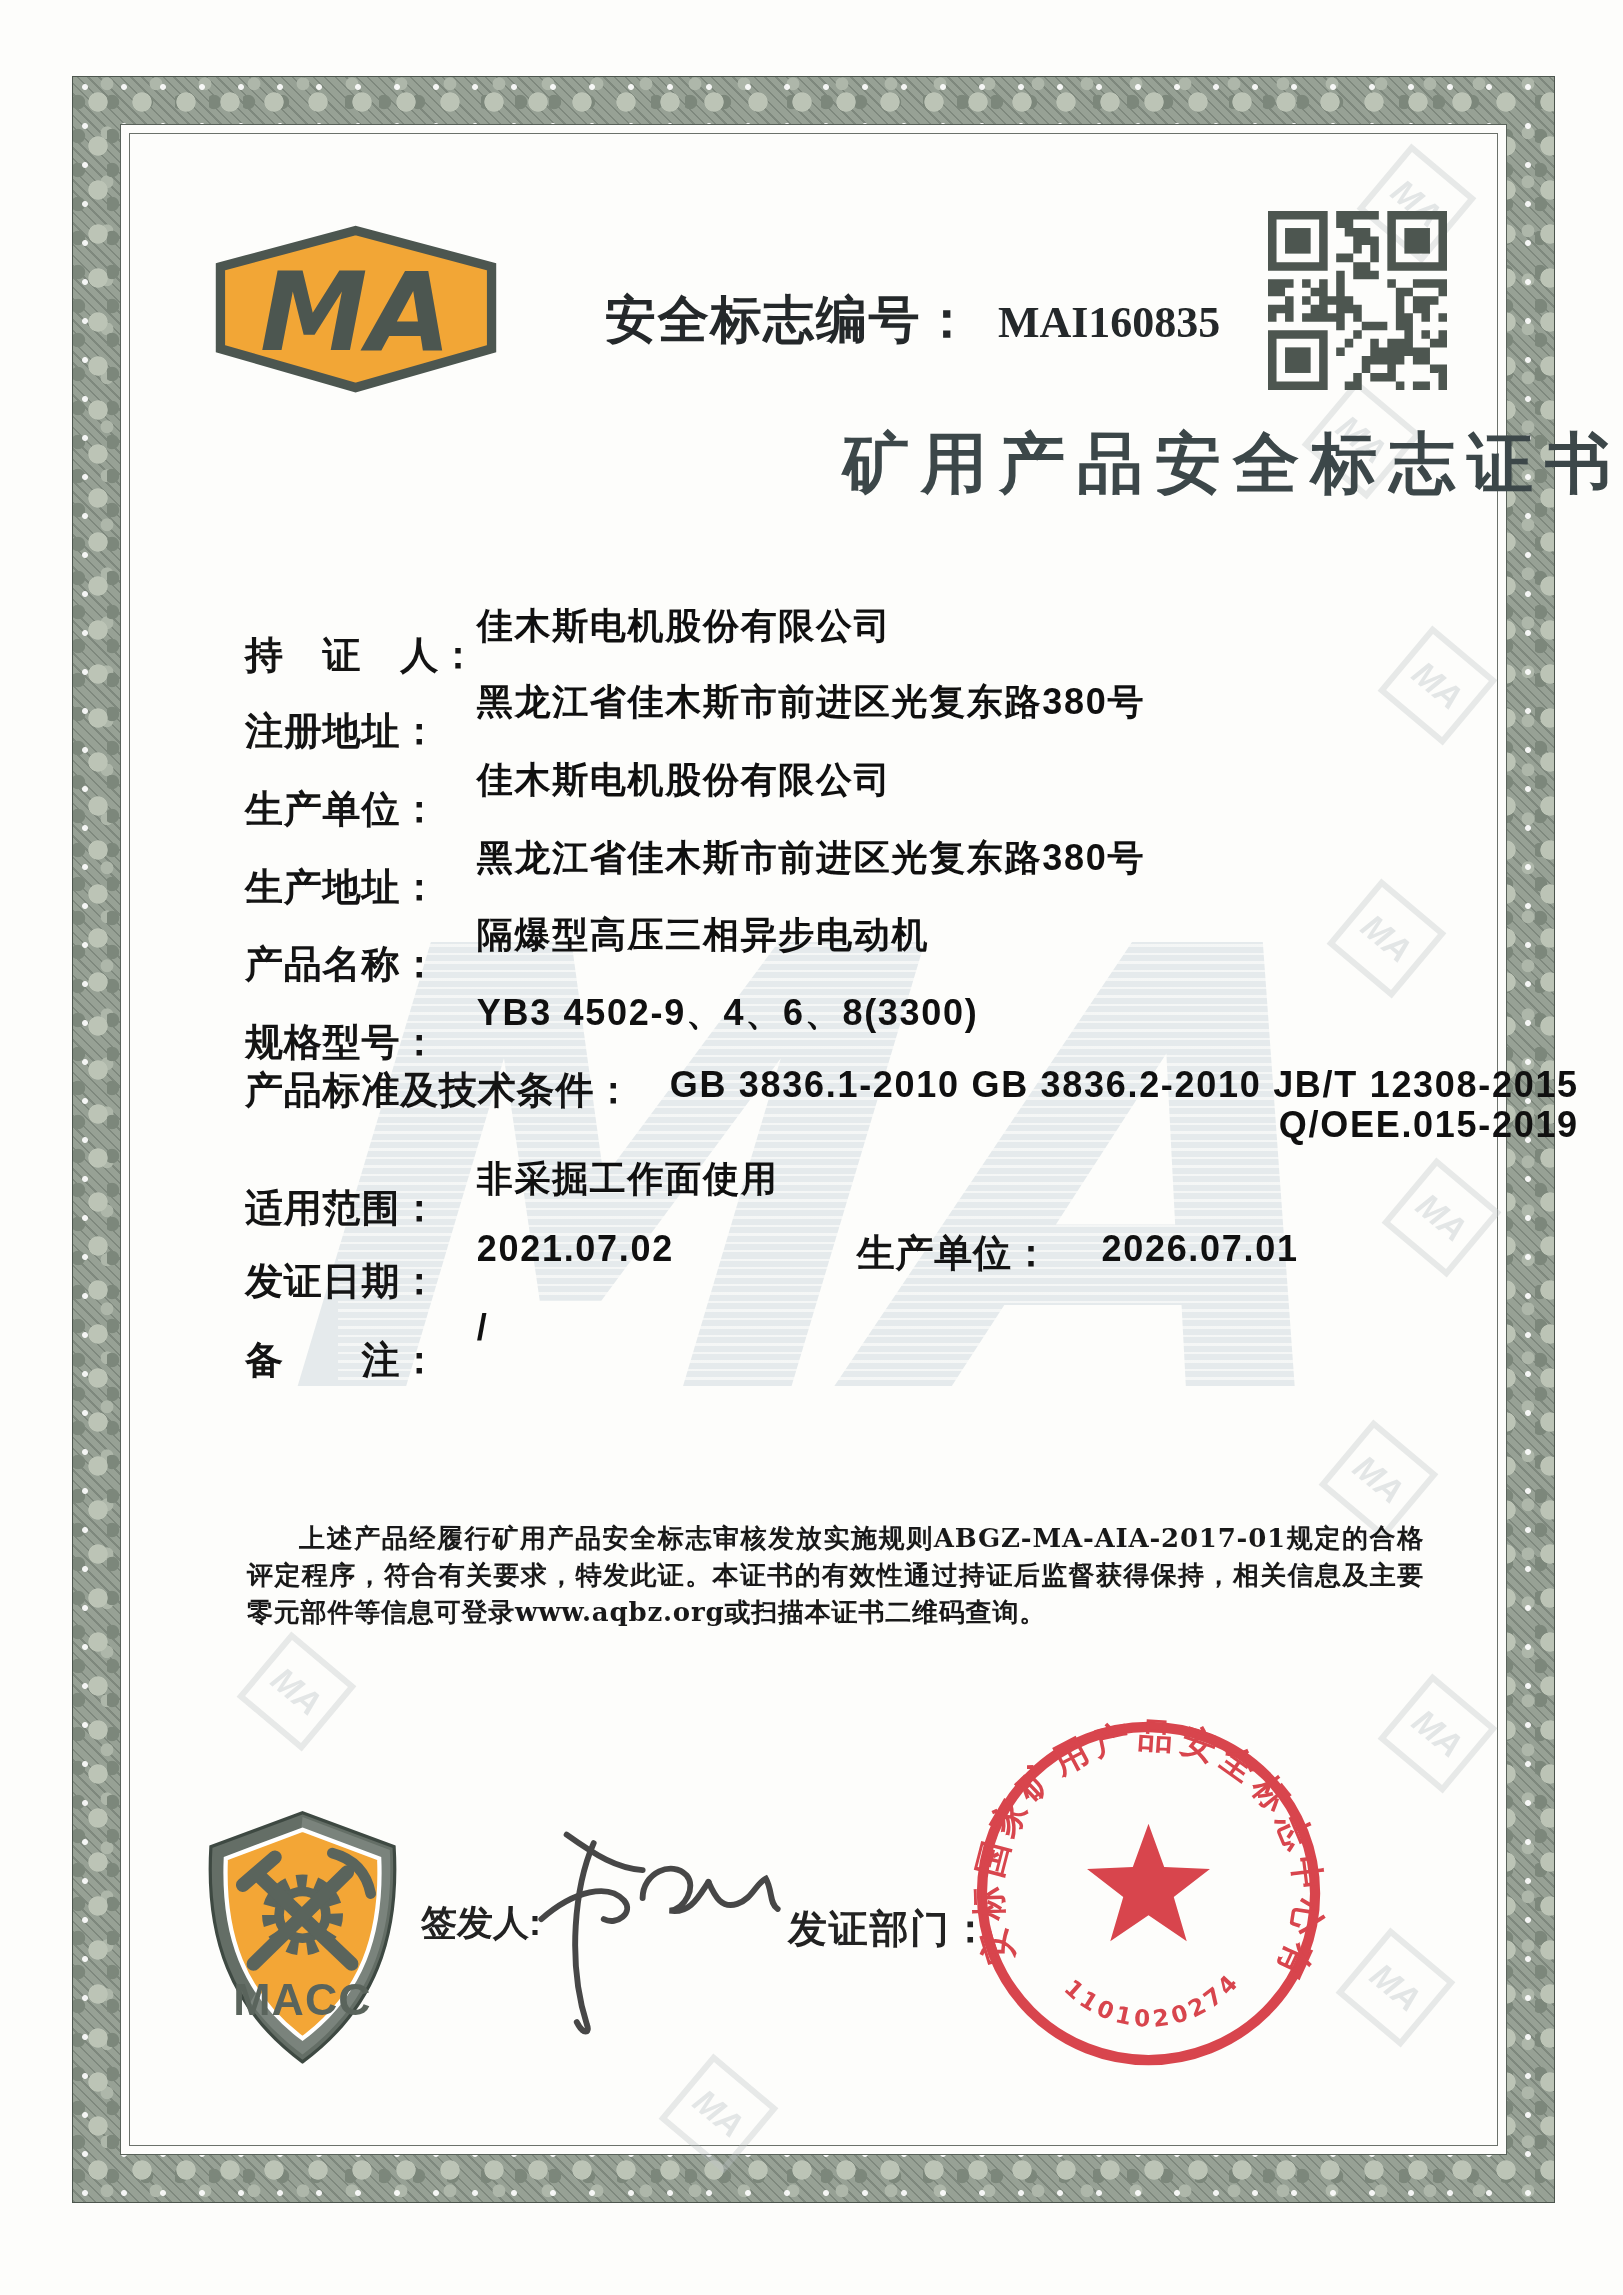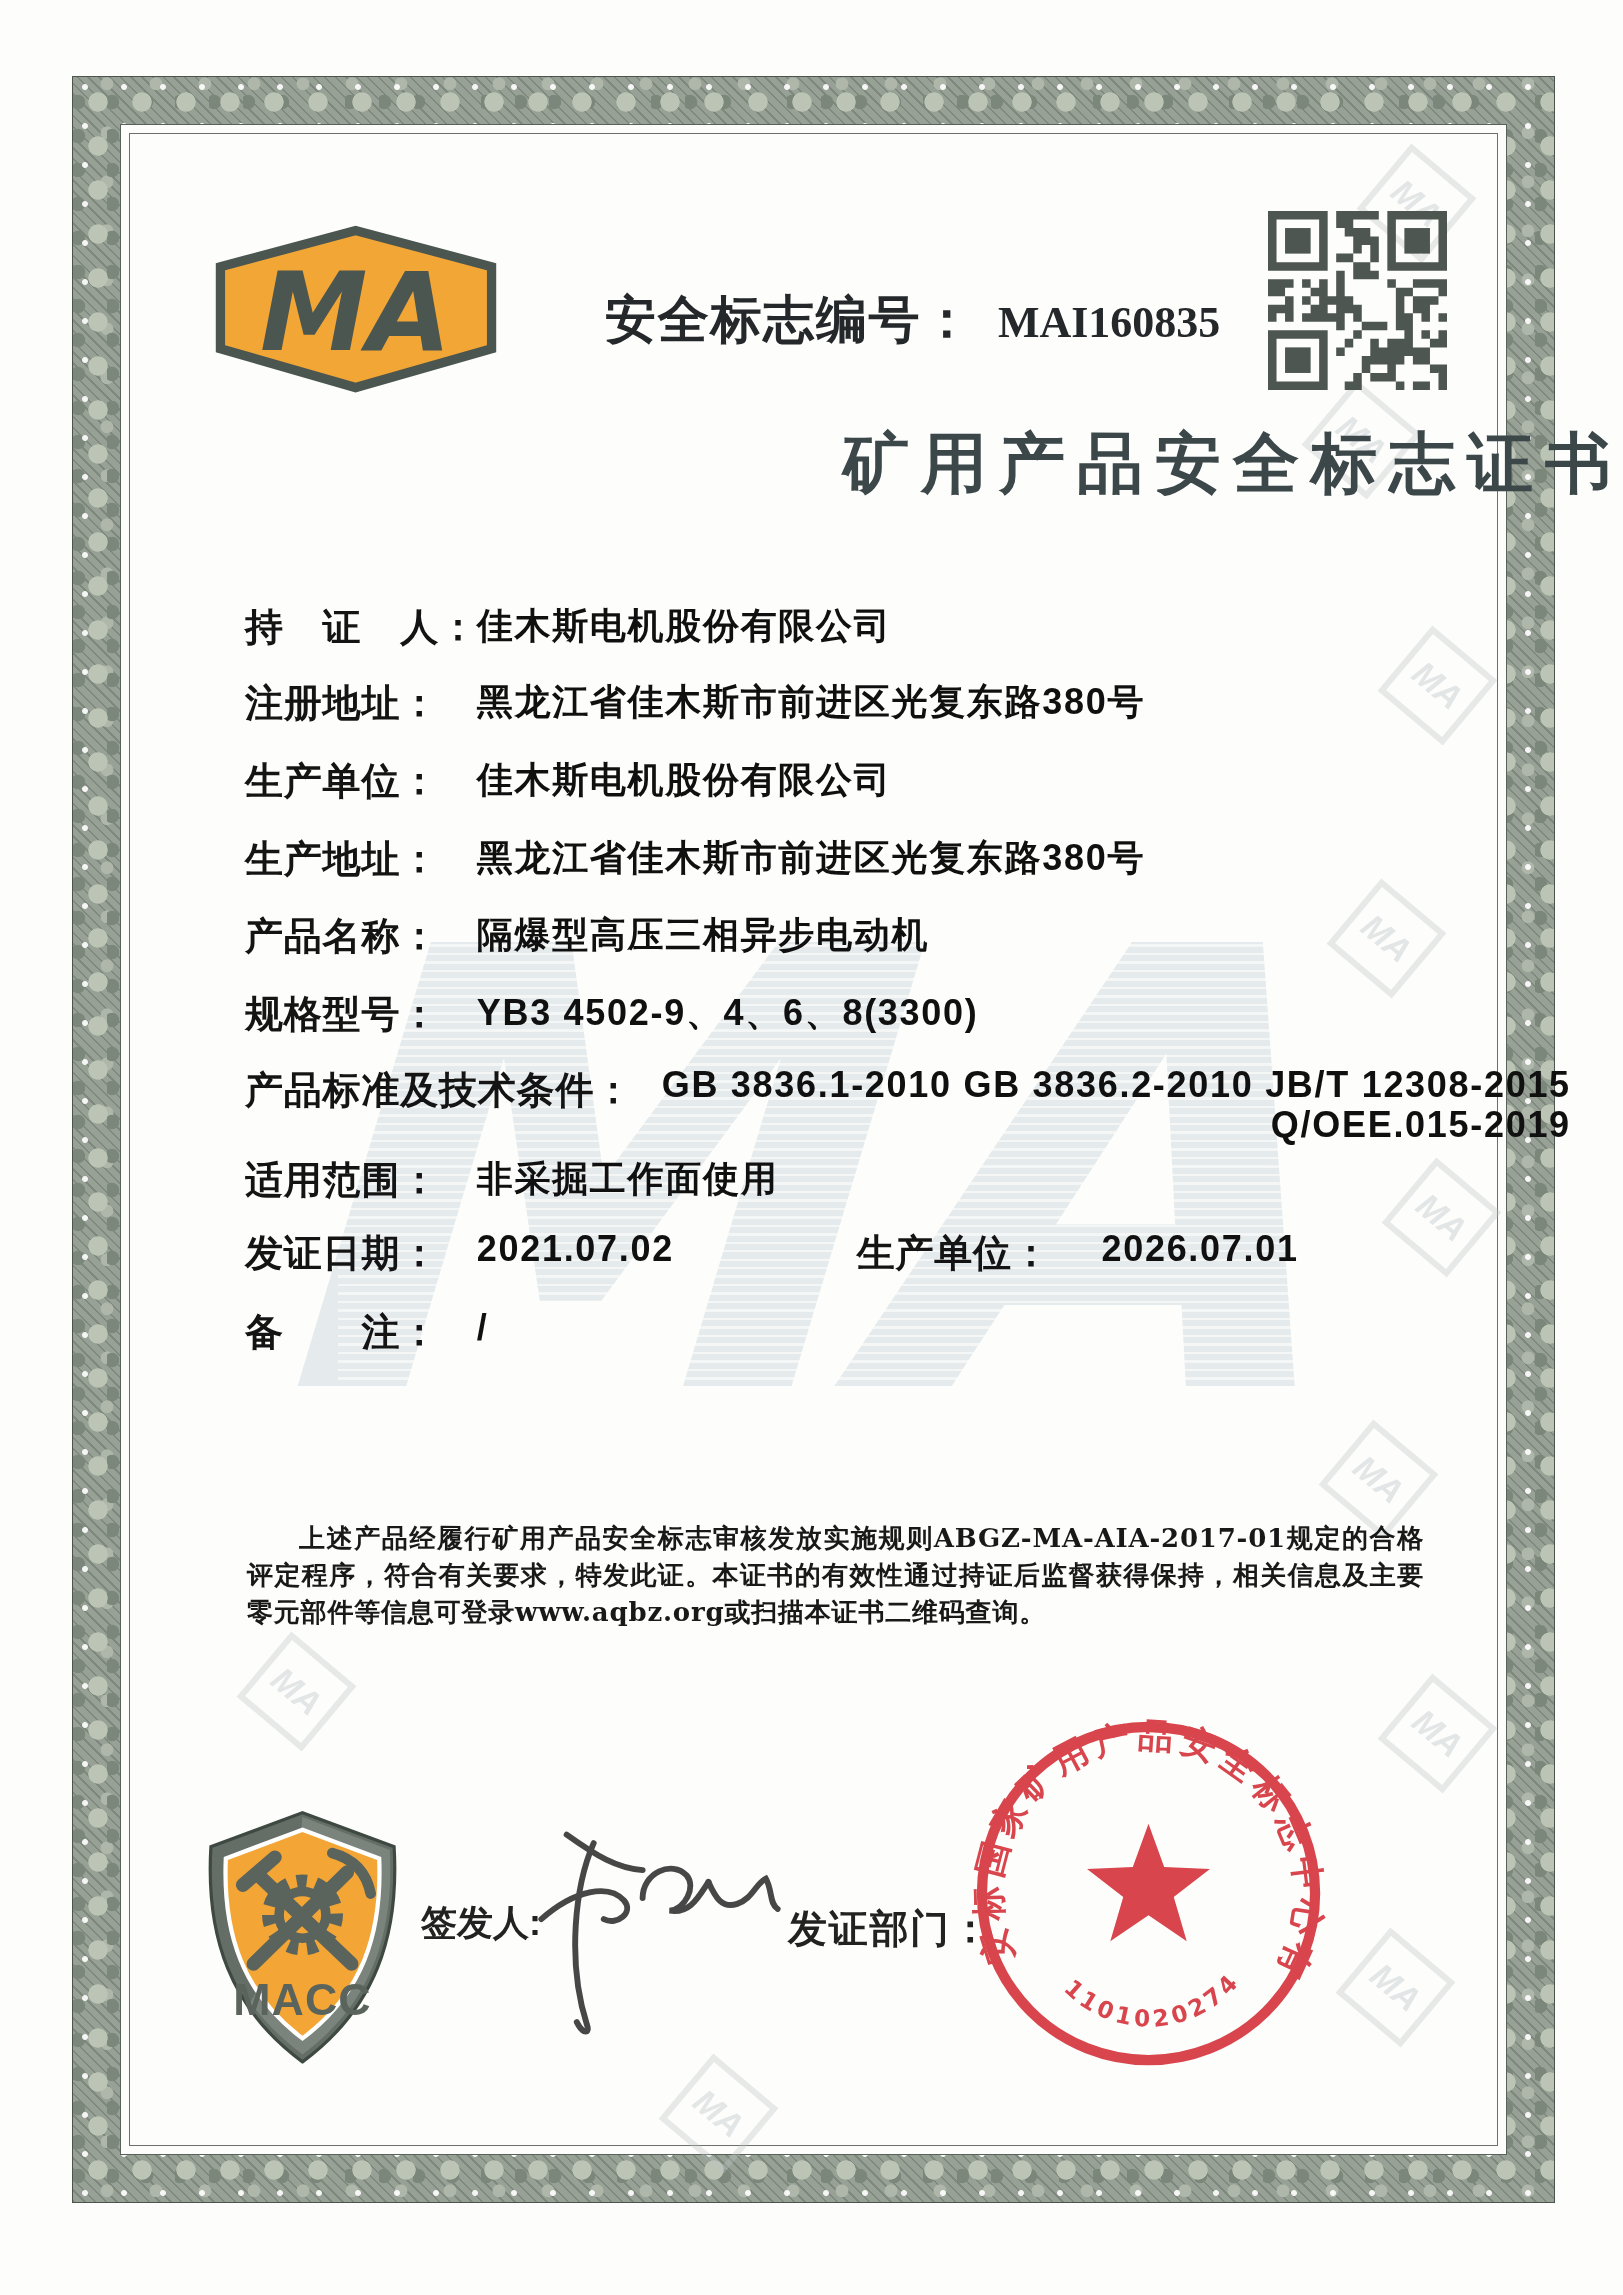--- a/index.html
+++ b/index.html
@@ -39,21 +39,21 @@
   .cert-no .val{font-family:"Liberation Serif",serif;font-weight:700;font-size:44px;color:#24282a;margin-left:24px;}
   .qr{position:absolute;left:1268px;top:211px;z-index:2;}
 
   .title{position:absolute;left:0;top:419px;width:100%;text-align:right;z-index:2;
     font-family:"Liberation Serif",serif;font-weight:900;font-size:66px;color:#3c4749;letter-spacing:12px;}
 
   
   .row{position:absolute;left:245px;z-index:2;white-space:nowrap;}
   .row .lbl{display:inline-block;font-size:38px;font-weight:700;color:#141414;letter-spacing:0.8px;vertical-align:top;}
   .row .val{display:inline-block;font-size:36px;font-weight:700;color:#101010;letter-spacing:1.7px;vertical-align:top;text-align:right;}
-  .row .lbl.w270{width:228px;}
+  .row .lbl.w270{width:228px;margin-top:28px;}
   .val-col{display:inline-block;vertical-align:top;}
   .val-col .val{display:block;line-height:1.1;}
   .dates .part2{margin-left:179px;}
 
   
   .para{position:absolute;left:247px;top:1520px;width:1177px;z-index:2;
     font-family:"DejaVu Serif",serif;font-weight:600;font-size:26px;line-height:1.42;
     text-indent:2em;color:#191919;letter-spacing:0.8px;text-align:justify;}
 
   
@@ -157,21 +157,21 @@
   </div>
   <div class="row" style="top:911px">
     <span class="lbl w270">产品名称：</span>
     <span class="val">隔爆型高压三相异步电动机</span>
   </div>
   <div class="row" style="top:989px">
     <span class="lbl w270">规格型号：</span>
     <span class="val">YB3 4502-9、4、6、8(3300)</span>
   </div>
   <div class="row" style="top:1065px">
-    <span class="lbl" style="margin-right:25px">产品标准及技术条件：</span>
+    <span class="lbl" style="margin-right:33px">产品标准及技术条件：</span>
     <span class="val-col">
       <span class="val">GB 3836.1-2010  GB 3836.2-2010 JB/T 12308-2015</span>
       <span class="val">Q/OEE.015-2019</span>
     </span>
   </div>
   <div class="row" style="top:1155px">
     <span class="lbl w270">适用范围：</span>
     <span class="val">非采掘工作面使用</span>
   </div>
 

